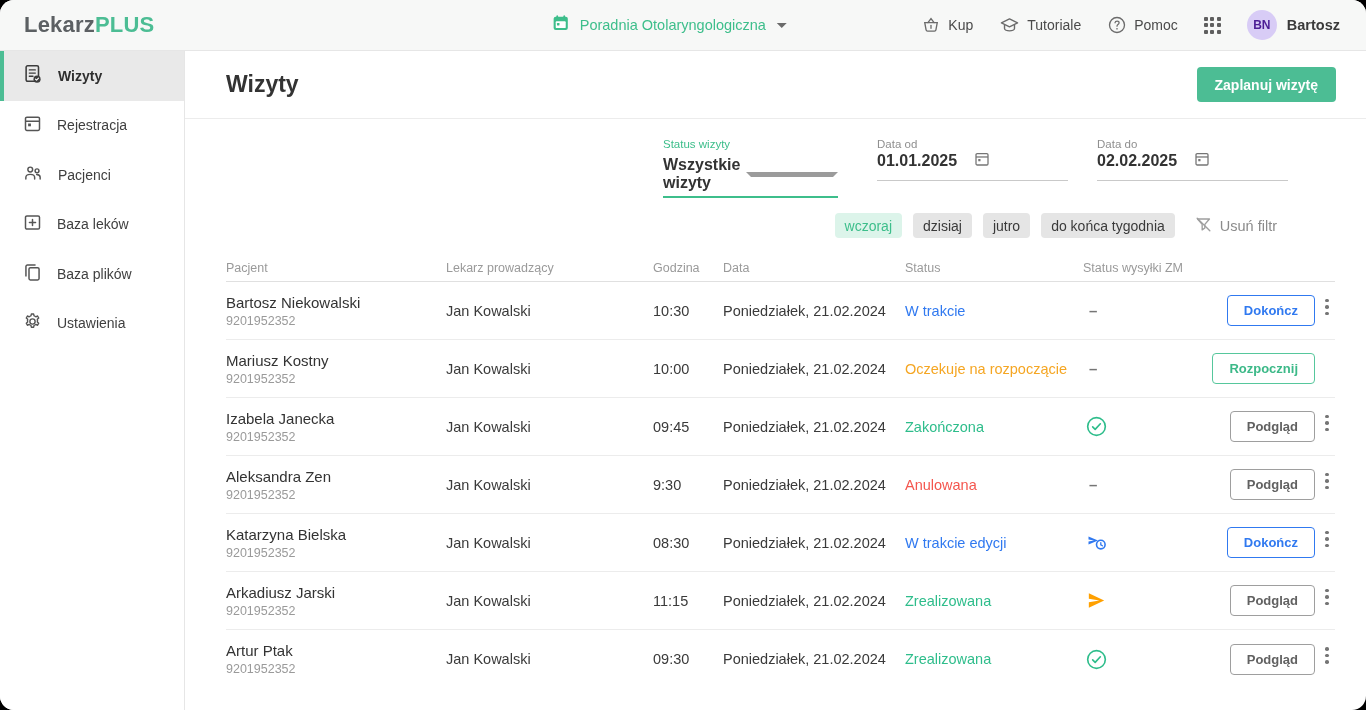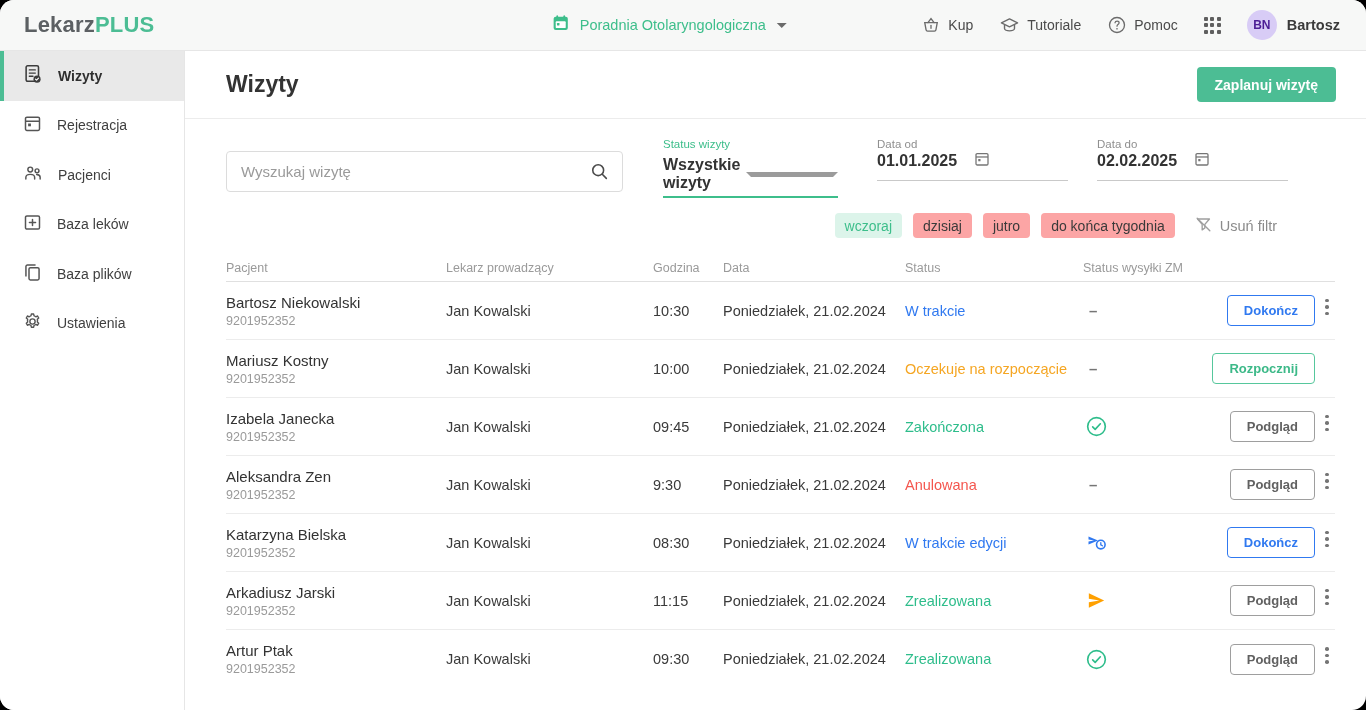--- a/index.html
+++ b/index.html
@@ -53,21 +53,21 @@
   .field-label{font-size:11.5px;color:var(--green-dark);}
   .select-value{display:flex;align-items:center;margin-top:6px;padding-bottom:4px;border-bottom:2px solid var(--green-dark);}
   .select-value span{font-size:16px;font-weight:600;color:#333;flex:1;}
   .sel-caret{width:0;height:0;border-left:5px solid transparent;border-right:5px solid transparent;border-top:5px solid #9B9B9B;}
   .date-field{position:absolute;top:19px;width:191px;cursor:pointer;}
   .date-field .field-label{color:#8F8F8F;}
   .date-value{display:flex;align-items:center;margin-top:0;padding-bottom:8px;border-bottom:1px solid #C9C9C9;}
   .date-value span{font-size:16px;font-weight:600;color:#333;flex:1;}
   .date-1{left:692px;} .date-2{left:912px;}
   .chips-row{position:absolute;top:94px;right:89px;display:flex;align-items:center;gap:11px;}
-  .chip{height:25px;display:flex;align-items:center;padding:0 10px;border-radius:4px;font-size:14px;background:#fca5a5;color:#3A3A3A;cursor:pointer;white-space:nowrap;}
+  .chip{height:25px;display:flex;align-items:center;padding:0 10px;border-radius:4px;font-size:14px;background:#e5e5e5;color:#3A3A3A;cursor:pointer;white-space:nowrap;}
   .chip.active{background:#DCF4EA;color:var(--green-dark);}
   .clear-filter{display:flex;align-items:center;gap:7px;color:#8B8B8B;font-size:14.5px;margin-left:8px;cursor:pointer;white-space:nowrap;}
 
   
   .table{padding:0 31px 0 41px;}
   .t-grid{display:grid;grid-template-columns:220px 207px 70px 182px 178px 120px 132px;align-items:center;}
   .t-head{height:28px;border-bottom:1px solid #E0E0E0;}
   .t-head div{font-size:12.5px;color:#9A9A9A;}
   .t-row{height:58px;border-bottom:1px solid #ECECEC;}
   .t-row:last-child{border-bottom:none;}
@@ -224,29 +224,20 @@
       </div>
     </nav>
 
     <main class="main">
       <div class="page-head">
         <h1 class="page-title">Wizyty</h1>
         <button class="primary-btn">Zaplanuj wizytę</button>
       </div>
 
       <section class="filters">
-        <div class="search-box">
-          <input type="text" placeholder="Wyszukaj wizytę" style="">
-          <span class="s-icon">
-            <svg width="21" height="21" viewBox="0 0 24 24" fill="none" stroke="#4A4A4A" stroke-width="1.8">
-                <circle cx="10.5" cy="10.5" r="6.2"></circle>
-                <path d="M15.2 15.2l4.6 4.6" stroke-linecap="round"></path>
-              </svg>
-          </span>
-        </div>
 
         <div class="select-field">
           <div class="field-label">Status wizyty</div>
           <div class="select-value">
             <span>Wszystkie wizyty</span>
             <span class="sel-caret"></span>
           </div>
         </div>
 
         <div class="date-field date-1">

